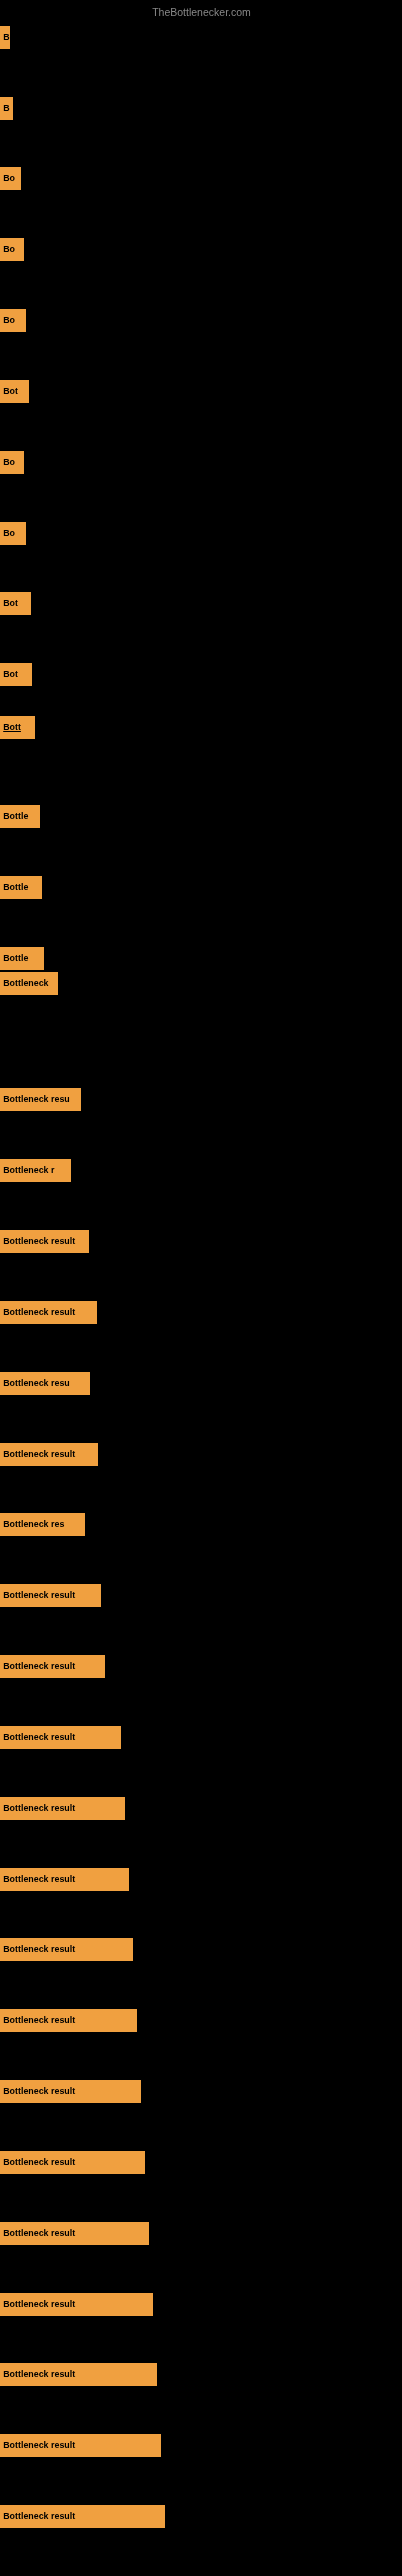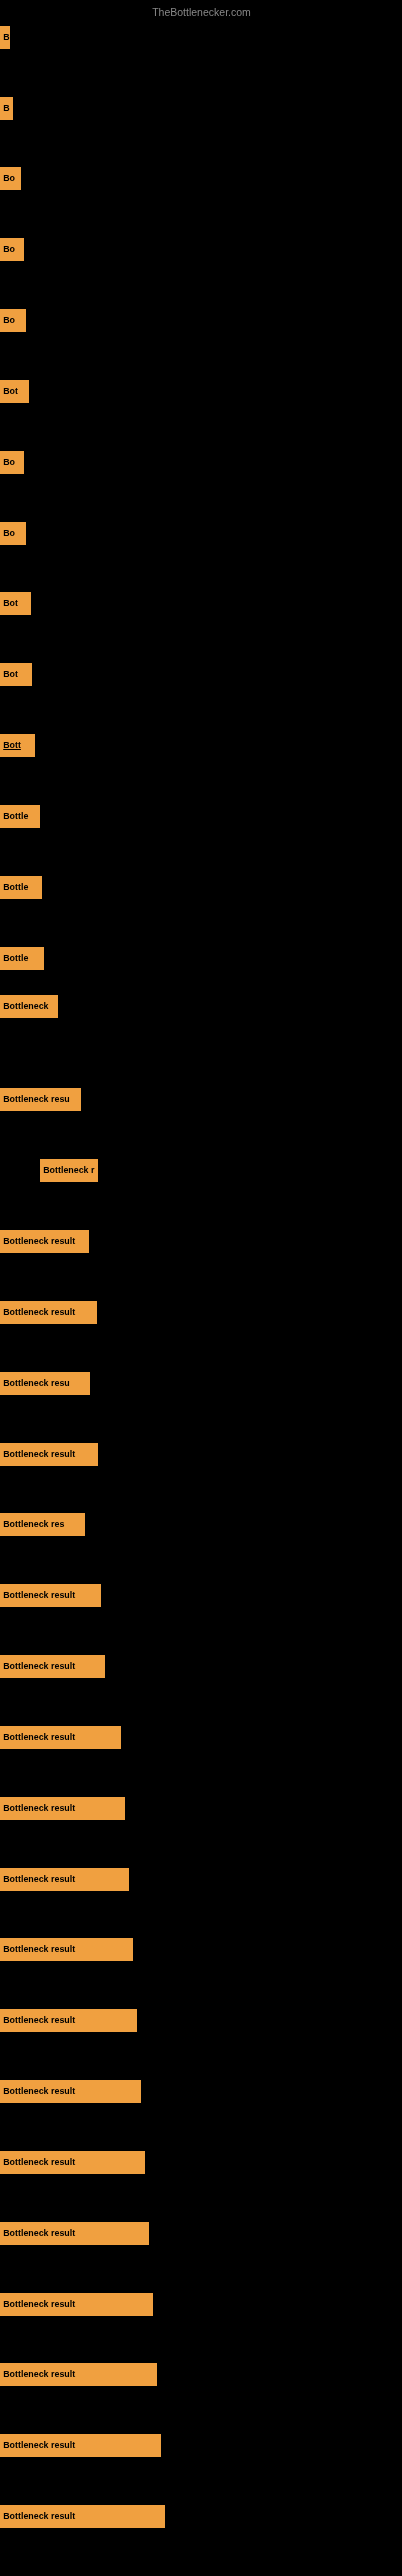--- a/index.html
+++ b/index.html
@@ -96,52 +96,52 @@
     <div class="bar-container" style="top: 592px; width: 31px;">
       <div class="bar" style="width: 31px;">
         <span class="bar-label">Bot</span>
       </div>
     </div>
     <div class="bar-container" style="top: 663px; width: 32px;">
       <div class="bar" style="width: 32px;">
         <span class="bar-label">Bot</span>
       </div>
     </div>
-    <div class="bar-container" style="top: 734px; width: 44px; text-decoration: underline;">
+    <div class="bar-container" style="top: 716px; width: 44px; text-decoration: underline;">
       <div class="bar" style="width: 35px;">
         <span class="bar-label">Bott</span>
       </div>
     </div>
     <div class="bar-container" style="top: 805px; width: 40px;">
       <div class="bar" style="width: 40px;">
         <span class="bar-label">Bottle</span>
       </div>
     </div>
     <div class="bar-container" style="top: 876px; width: 42px;">
       <div class="bar" style="width: 42px;">
         <span class="bar-label">Bottle</span>
       </div>
     </div>
     <div class="bar-container" style="top: 947px; width: 44px;">
       <div class="bar" style="width: 44px;">
         <span class="bar-label">Bottle</span>
       </div>
     </div>
-    <div class="bar-container" style="top: 995px; width: 34px;">
+    <div class="bar-container" style="top: 972px; width: 34px;">
       <div class="bar" style="width: 58px;">
         <span class="bar-label">Bottleneck</span>
       </div>
     </div>
     <div class="bar-container" style="top: 1088px; width: 81px;">
       <div class="bar" style="width: 81px;">
         <span class="bar-label">Bottleneck resu</span>
       </div>
     </div>
     <div class="bar-container" style="top: 1159px; width: 71px;">
-      <div class="bar" style="width: 58px; margin-left: 40px;">
+      <div class="bar" style="width: 71px;">
         <span class="bar-label">Bottleneck r</span>
       </div>
     </div>
     <div class="bar-container" style="top: 1230px; width: 89px;">
       <div class="bar" style="width: 89px;">
         <span class="bar-label">Bottleneck result</span>
       </div>
     </div>
     <div class="bar-container" style="top: 1301px; width: 97px;">
       <div class="bar" style="width: 97px;">

